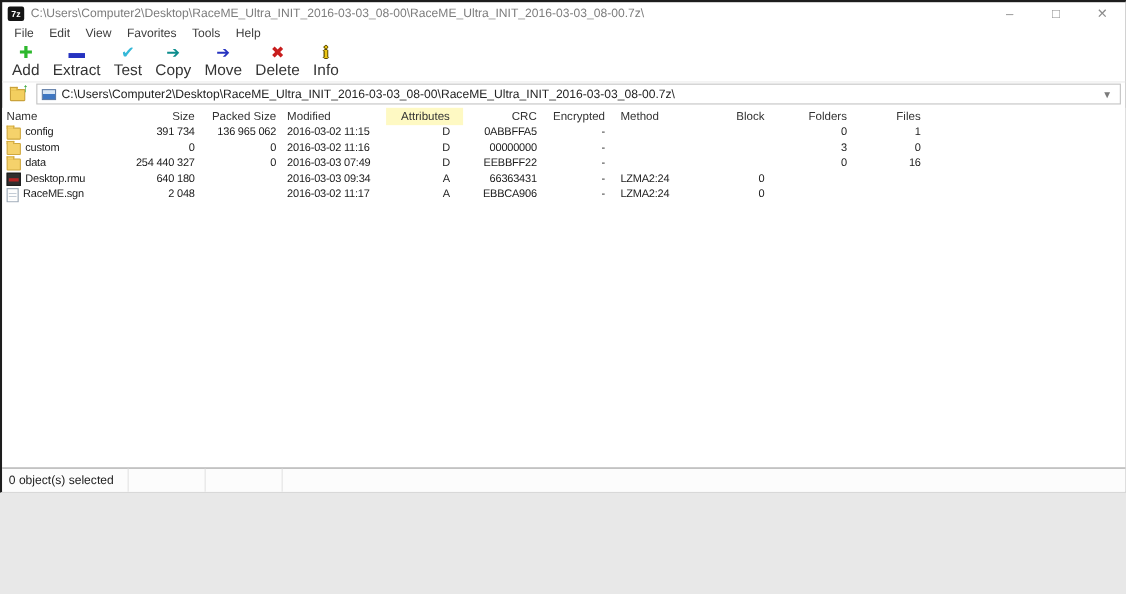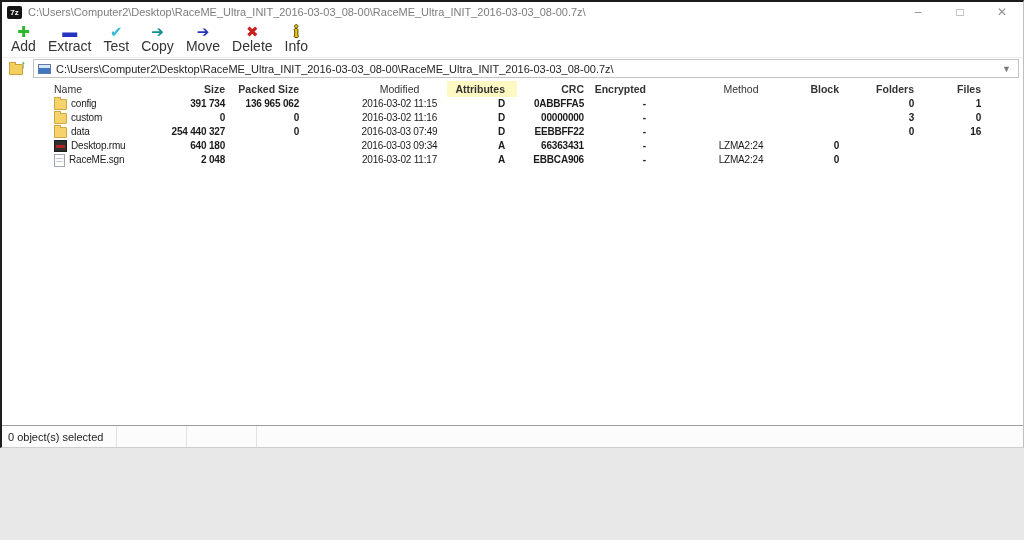--- a/index.html
+++ b/index.html
@@ -47,21 +47,21 @@
   .hcell,.cell{box-sizing:border-box;padding:0 5px;white-space:nowrap;overflow:hidden;}
   .hcell{height:16px;line-height:16px;}
   .sorted{background:#fef9c3;}
   .list{flex:1;background:#fff;overflow:hidden;}
   .row{height:14px;display:flex;align-items:center;font-size:10px;color:#1b1b1b;}
   .cell{line-height:14px;letter-spacing:-0.2px;}
   .c0{width:100px;display:flex;align-items:center;padding-left:4px;}
   .c1{width:80px;}.c2{width:74px;}.c3{width:95px;}.c4{width:70px;padding-right:12px;}
   .c5{width:72px;}.c6{width:66px;padding-right:9px;}.c7{width:76px;}.c8{width:65px;}
   .c9{width:75px;}.c10{width:67px;}.cfill{flex:1;}
-  .a-r{text-align:right;font-weight:bold;}.a-l{text-align:center;margin-left:48px;}
+  .a-r{text-align:right;}.a-l{text-align:left;}
   .fi{flex:0 0 auto;margin-right:4px;position:relative;}
   .fi-folder{width:11px;height:9px;background:#f5d26b;border:1px solid #d0a83e;border-radius:1px;}
   .fi-folder::before{content:"";position:absolute;top:-3px;left:-1px;width:5px;height:2px;
     background:#f5d26b;border:1px solid #d0a83e;border-bottom:none;}
   .fi-rmu{width:11px;height:10px;background:#2f2f2f;border:1px solid #1c1c1c;}
   .fi-rmu::after{content:"";position:absolute;left:1px;right:1px;top:4px;height:3px;background:#b32424;}
   .fi-sgn{width:9px;height:11px;background:#fdfdfd;border:1px solid #9aa7b5;
     box-shadow:inset 0 -2px 0 #fff;}
   .fi-sgn::after{content:"";position:absolute;left:1px;right:1px;top:3px;height:6px;
     background:repeating-linear-gradient(180deg,#c3ccd6 0 1px,transparent 1px 3px);}
@@ -80,20 +80,28 @@
   <div class="titlebar">
     <span class="app-icon">7z</span>
     <span class="title-text">C:\Users\Computer2\Desktop\RaceME_Ultra_INIT_2016-03-03_08-00\RaceME_Ultra_INIT_2016-03-03_08-00.7z\</span>
     <span class="win-controls">
       <span class="win-btn">–</span>
       <span class="win-btn">□</span>
       <span class="win-btn">✕</span>
     </span>
   </div>
 
+  <div class="menubar" id="menubar">
+      <span class="menu-item">File</span>
+      <span class="menu-item">Edit</span>
+      <span class="menu-item">View</span>
+      <span class="menu-item">Favorites</span>
+      <span class="menu-item">Tools</span>
+      <span class="menu-item">Help</span>
+    </div>
 
   <div class="toolbar" id="toolbar">
       <div class="tbtn">
         <span class="ticon" style="color: rgb(45, 184, 45);">✚</span>
         <span class="tlabel">Add</span>
       </div>
       <div class="tbtn">
         <span class="ticon" style="color: rgb(38, 51, 192);">▬</span>
         <span class="tlabel">Extract</span>
       </div>

